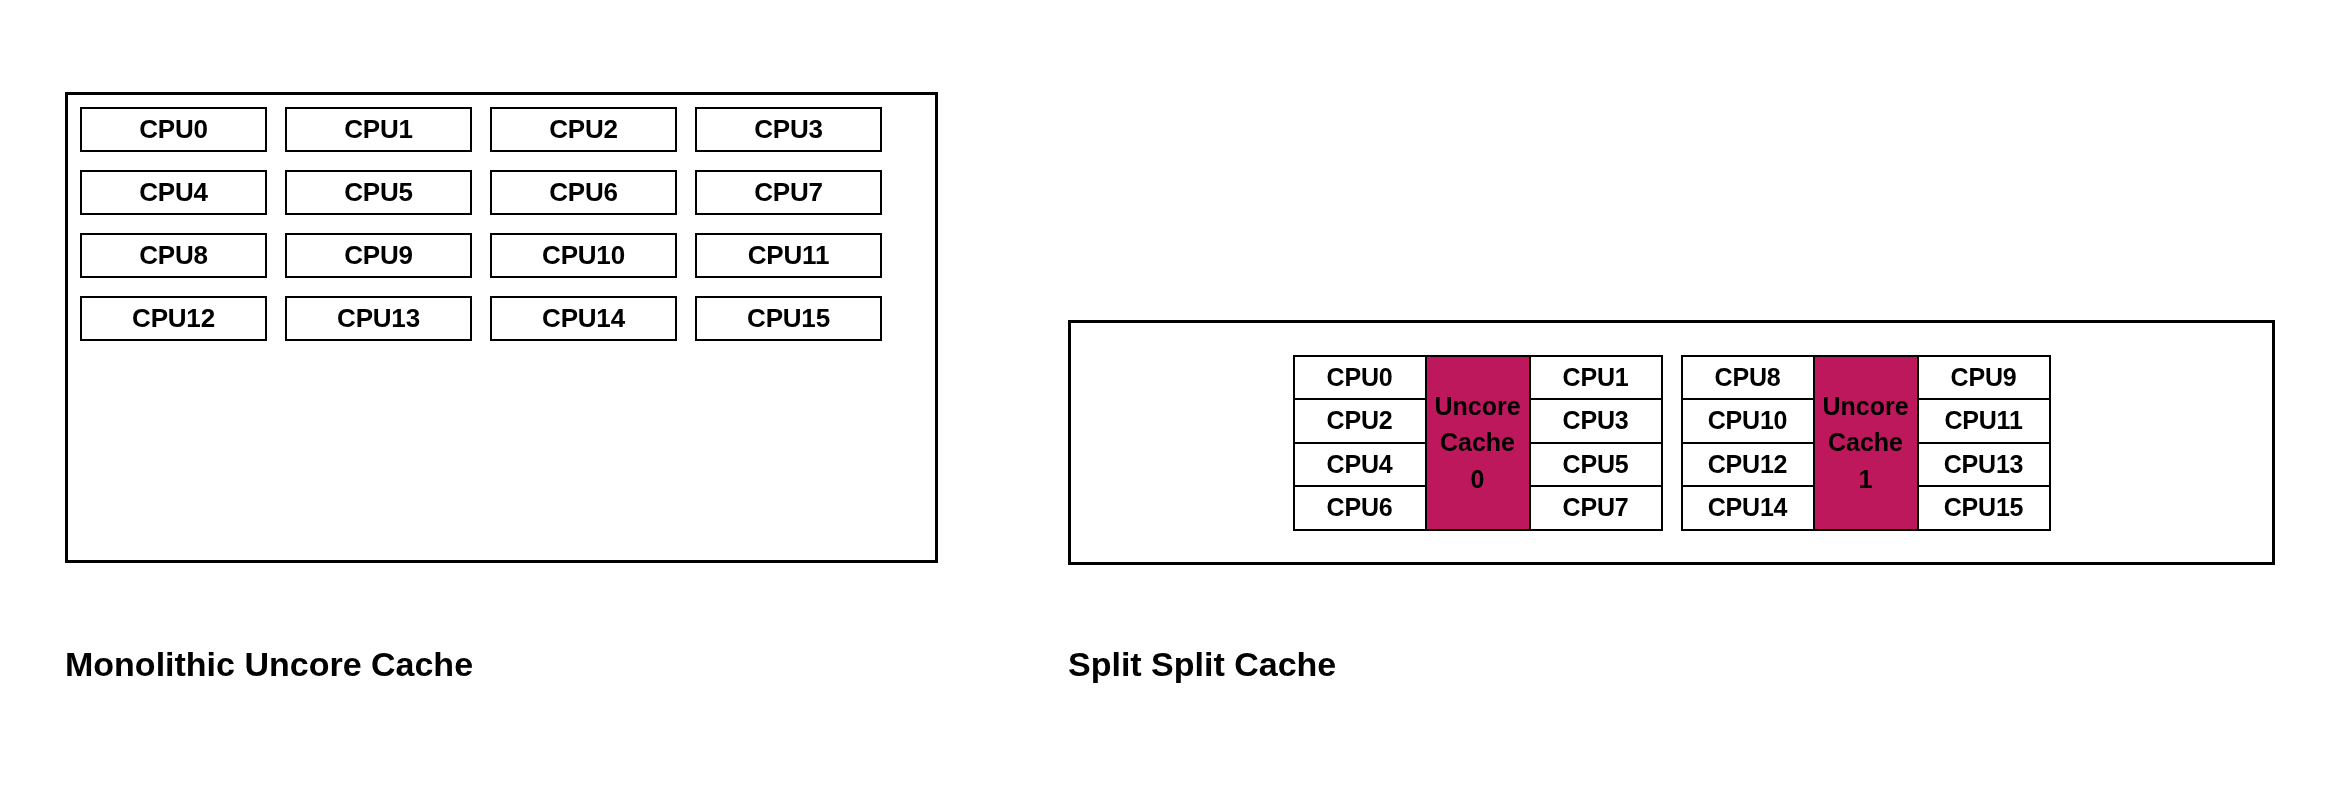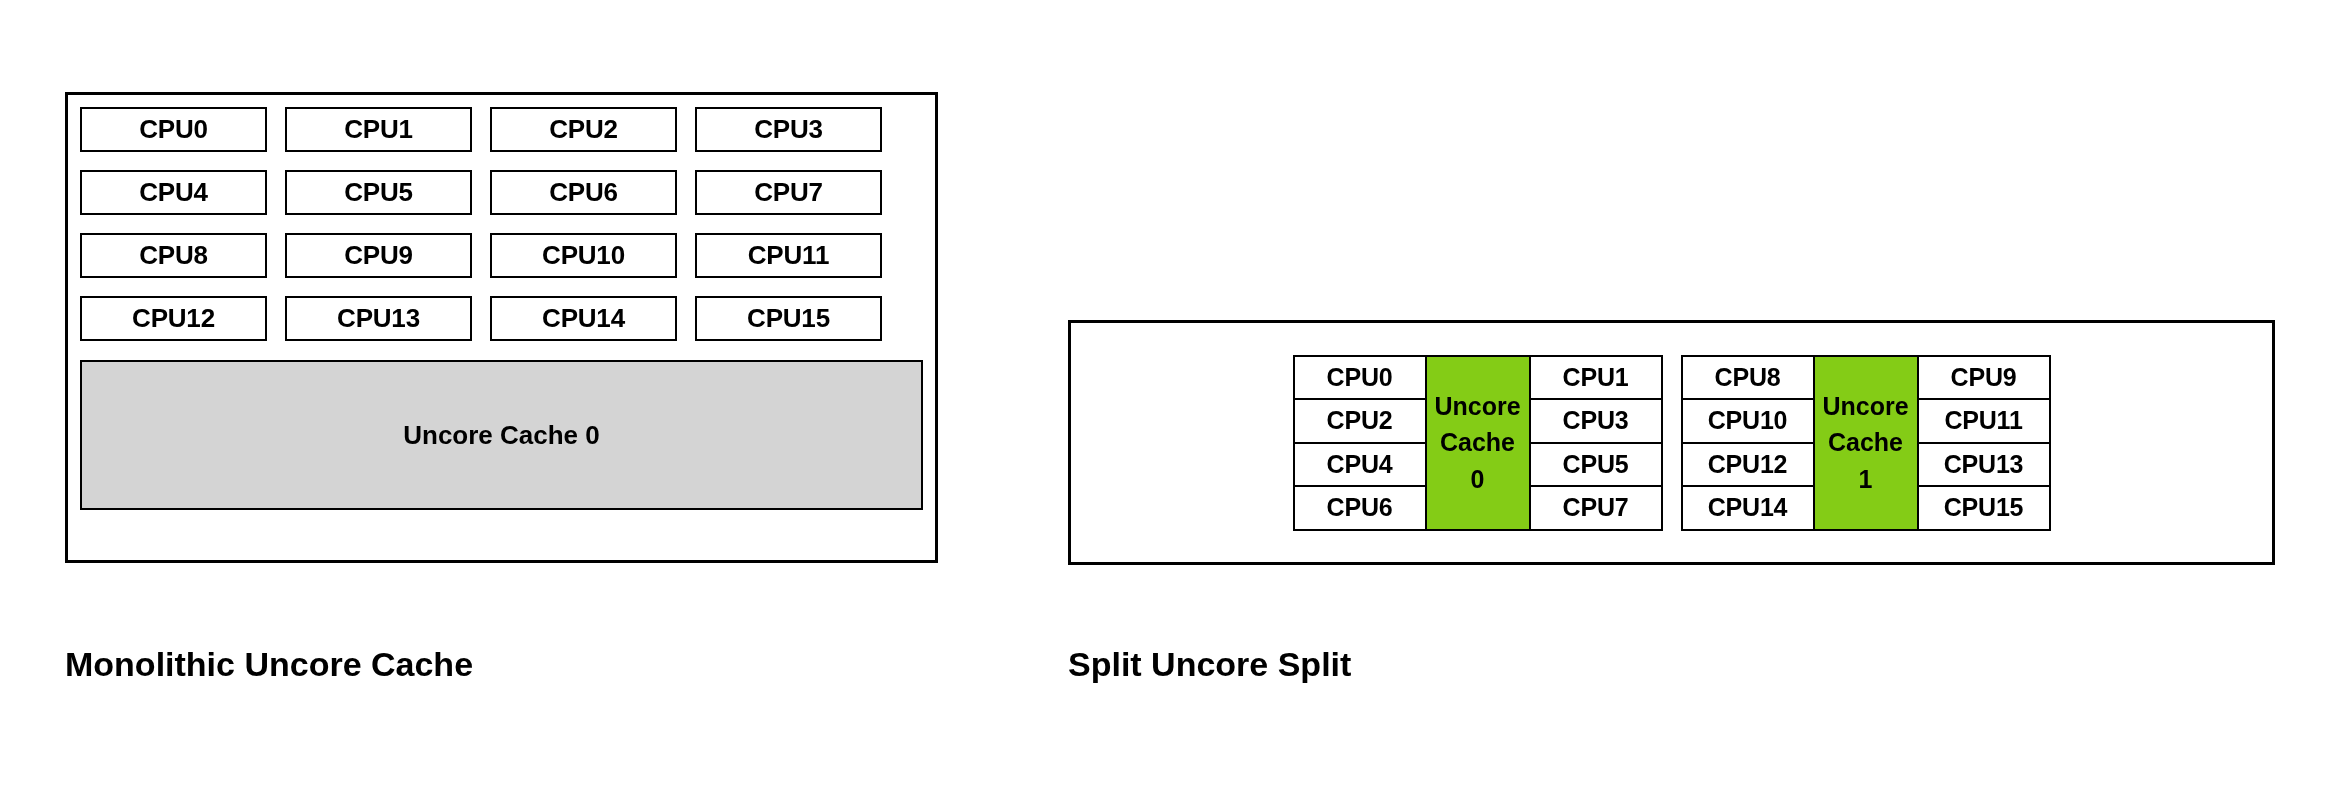--- a/index.html
+++ b/index.html
@@ -120,21 +120,21 @@
     font-size: 25px;
     font-weight: bold;
     letter-spacing: -0.2px;
   }
   .split-cpu-box:last-child { margin-bottom: 0; }
   .split-uncore-cache {
     box-sizing: border-box;
     width: 106px;
     border: 2px solid #000000;
     margin: 0 -2px;
-    background: #84cc16;
+    background: #be185d;
     display: flex;
     flex-direction: column;
     align-items: center;
     justify-content: center;
     font-size: 25px;
     font-weight: bold;
     line-height: 1.45;
     text-align: center;
   }
 
@@ -175,21 +175,20 @@
       <div class="mono-cpu-box">CPU8</div>
       <div class="mono-cpu-box">CPU9</div>
       <div class="mono-cpu-box">CPU10</div>
       <div class="mono-cpu-box">CPU11</div>
       <div class="mono-cpu-box">CPU12</div>
       <div class="mono-cpu-box">CPU13</div>
       <div class="mono-cpu-box">CPU14</div>
       <div class="mono-cpu-box">CPU15</div>
     </div>
 
-    <div id="monolithic-uncore-cache">Uncore Cache 0</div>
 
   </div>
 </div>
 
 <div class="figure-caption" id="monolithic-caption">Monolithic Uncore Cache</div>
 
 <div id="split-figure">
   <div id="split-package">
 
     <div class="split-cluster">
@@ -228,13 +227,13 @@
         <div class="split-cpu-box">CPU9</div>
         <div class="split-cpu-box">CPU11</div>
         <div class="split-cpu-box">CPU13</div>
         <div class="split-cpu-box">CPU15</div>
       </div>
     </div>
 
   </div>
 </div>
 
-<div class="figure-caption" id="split-caption">Split Uncore Split</div>
+<div class="figure-caption" id="split-caption">Split Split Cache</div>
 
 </body></html>

